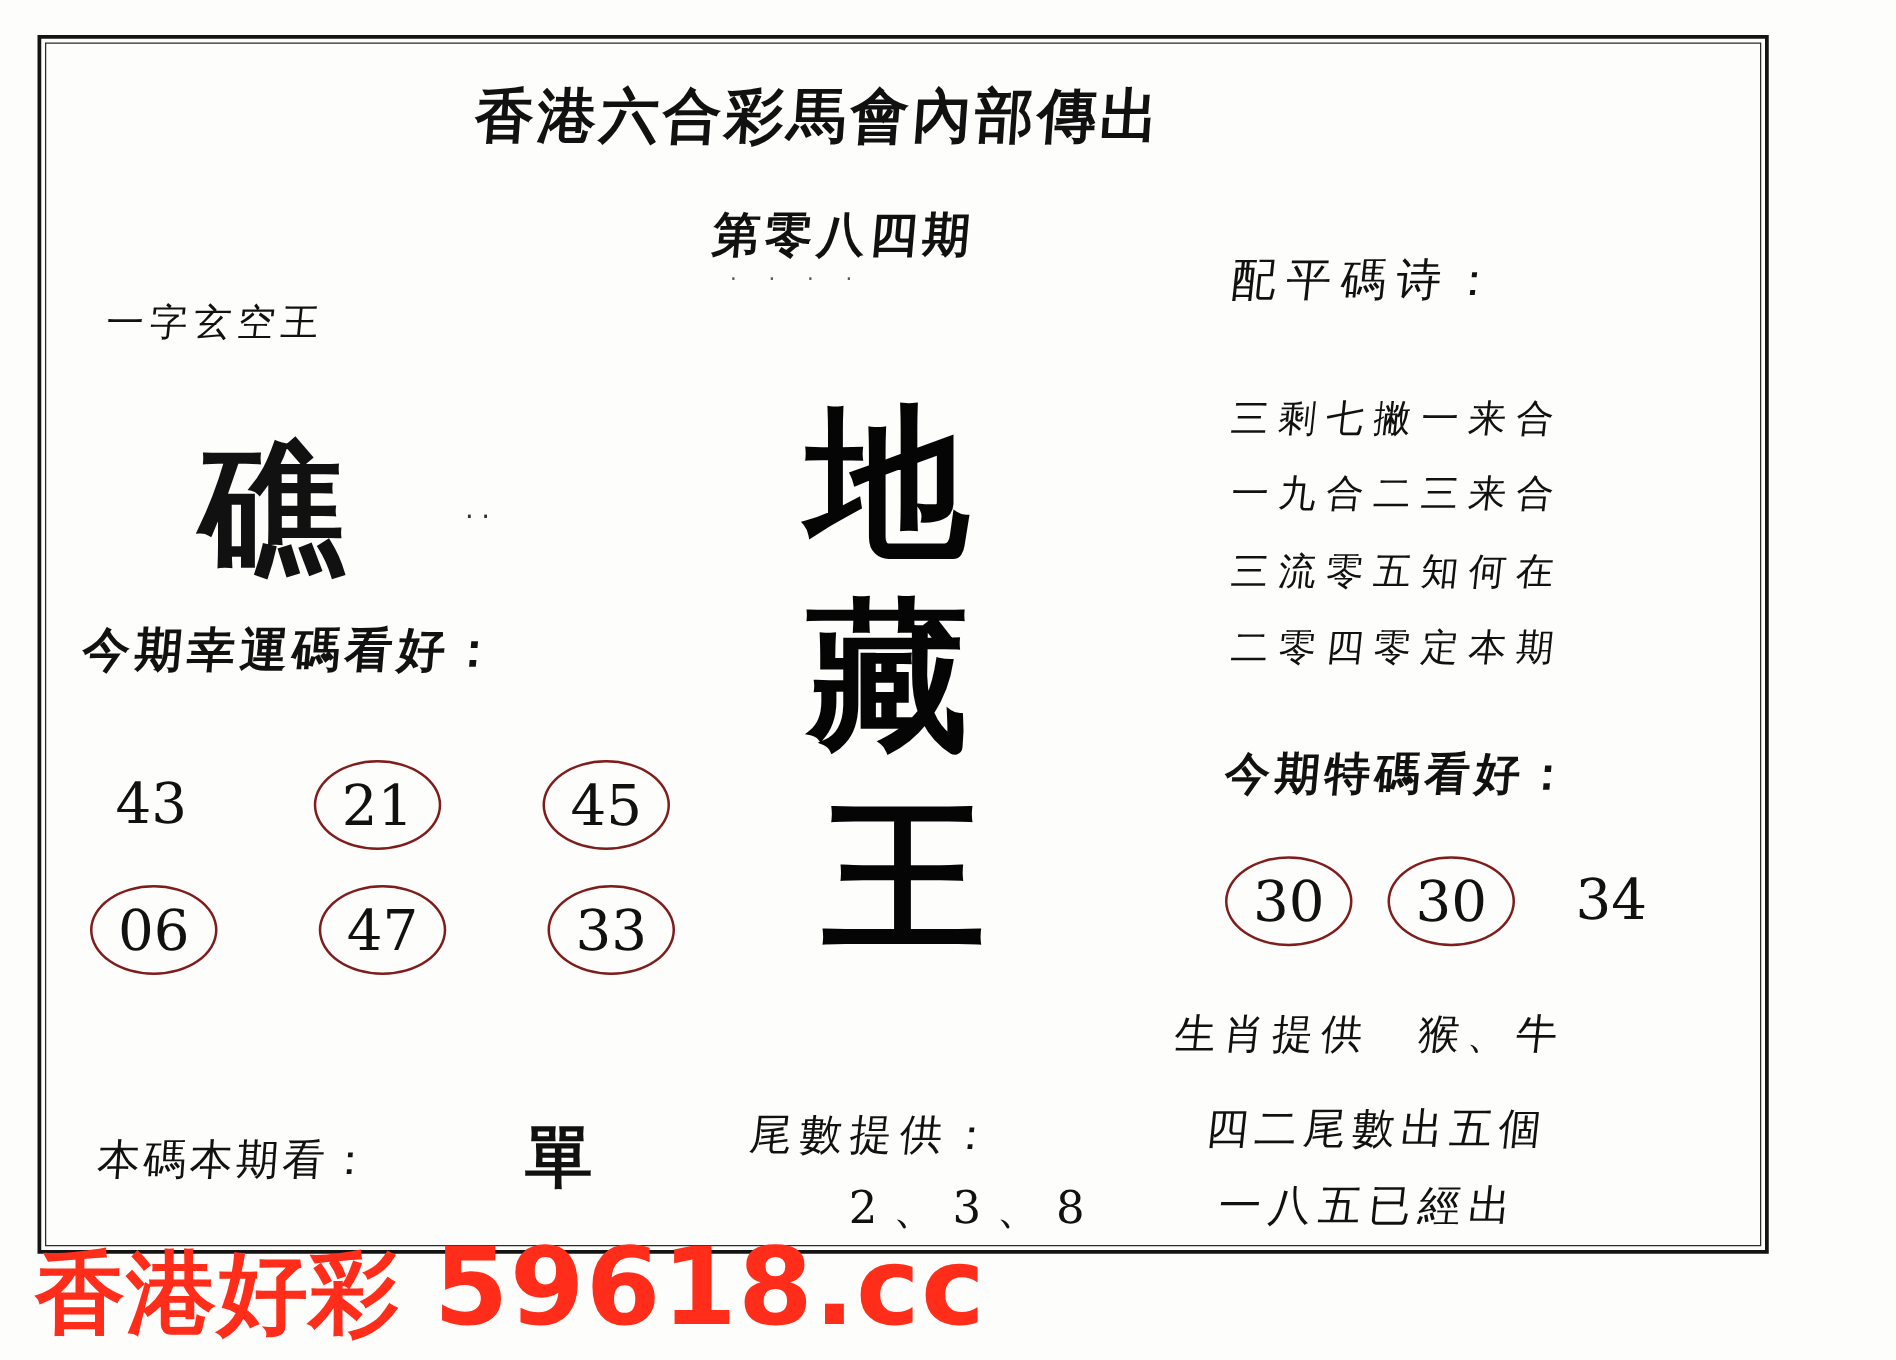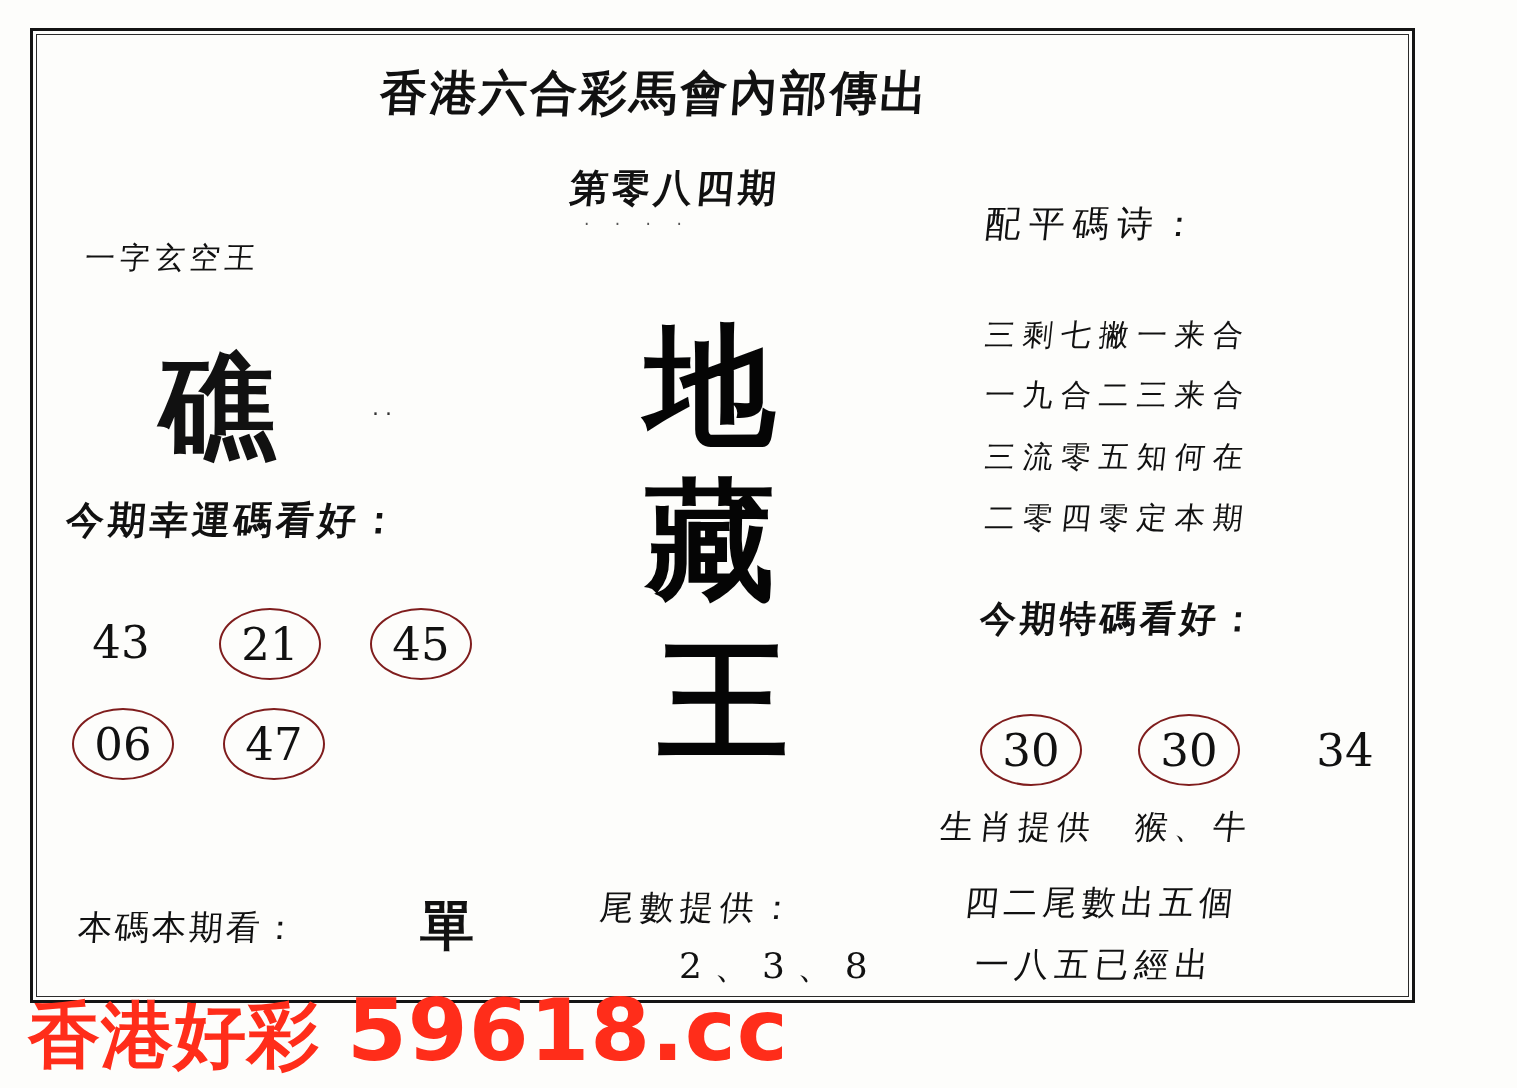--- a/index.html
+++ b/index.html
@@ -72,21 +72,21 @@
     font-size:38px;letter-spacing:4px;
     font-weight:bold;
     font-family:"DejaVu Serif", serif;
     transform:skewX(-5deg);
   }
 
   .num-grid{
     position:absolute;left:72px;top:608px;
     width:470px;
   }
-  .num-row{display:flex;gap:49px;margin-bottom:28px;}
+  .num-row{display:flex;gap:81px;margin-bottom:28px;}
   .num-ball{
     width:98px;height:68px;
     display:flex;align-items:center;justify-content:center;
     font-size:45px;
     font-family:"DejaVu Serif", serif;
     color:#111;
     border-radius:50%;
     position:relative;
   }
   .num-ball.circled{
@@ -126,21 +126,21 @@
   .pl4{top:498px;}
 
   .special-label{
     left:980px;top:595px;
     font-size:36px;letter-spacing:4px;
     font-weight:bold;
     font-family:"DejaVu Serif", serif;
     transform:skewX(-5deg);
   }
   .special-nums{
-    position:absolute;left:980px;top:714px;display:flex;gap:56px;align-items:center;
+    position:absolute;left:980px;top:685px;display:flex;gap:28px;
   }
   .zodiac-line{
     left:940px;top:805px;
     font-size:33px;letter-spacing:6px;
     font-family:"DejaVu Serif", serif;
     transform:skewX(-6deg);
   }
 
   
   .bottom-left{
@@ -212,20 +212,21 @@
 
   <div class="num-grid">
     <div class="num-row">
       <div class="num-ball">43</div>
       <div class="num-ball circled">21</div>
       <div class="num-ball circled">45</div>
     </div>
     <div class="num-row">
       <div class="num-ball circled">06</div>
       <div class="num-ball circled">47</div>
+      <div class="num-ball circled">33</div>
     </div>
   </div>
 
   <div class="txt center-char cc1">地</div>
   <div class="txt center-char cc2">藏</div>
   <div class="txt center-char cc3">王</div>
 
   <div class="txt right-title">配平碼诗：</div>
   <div class="txt poem-line pl1">三剩七撇一来合</div>
   <div class="txt poem-line pl2">一九合二三来合</div>

